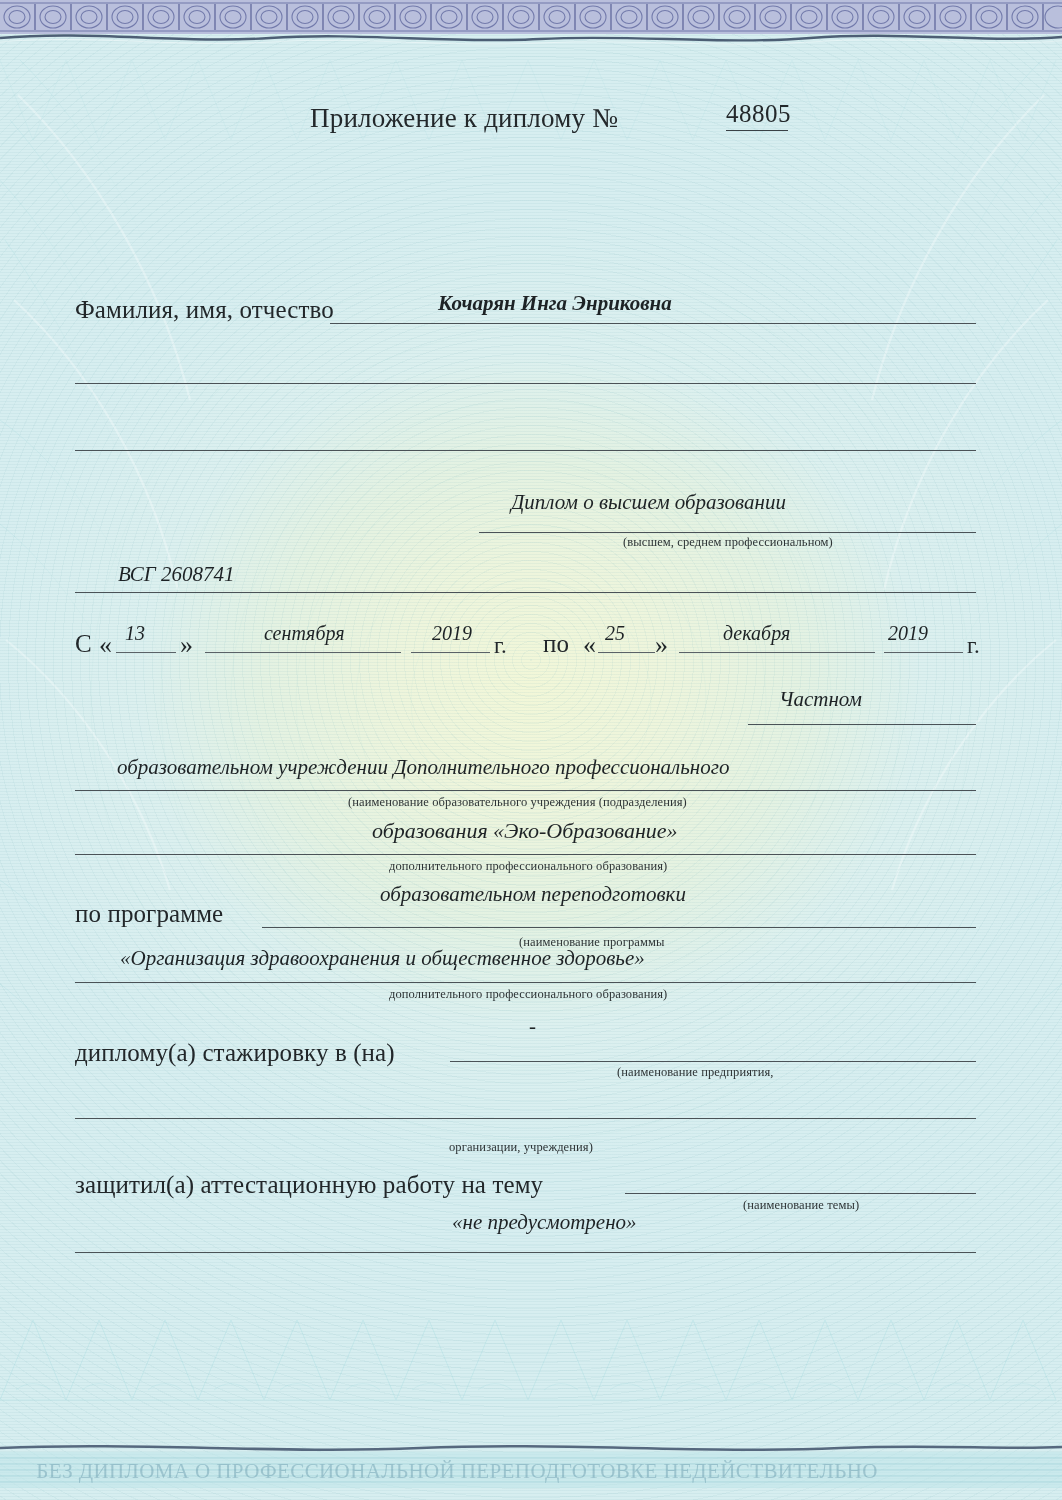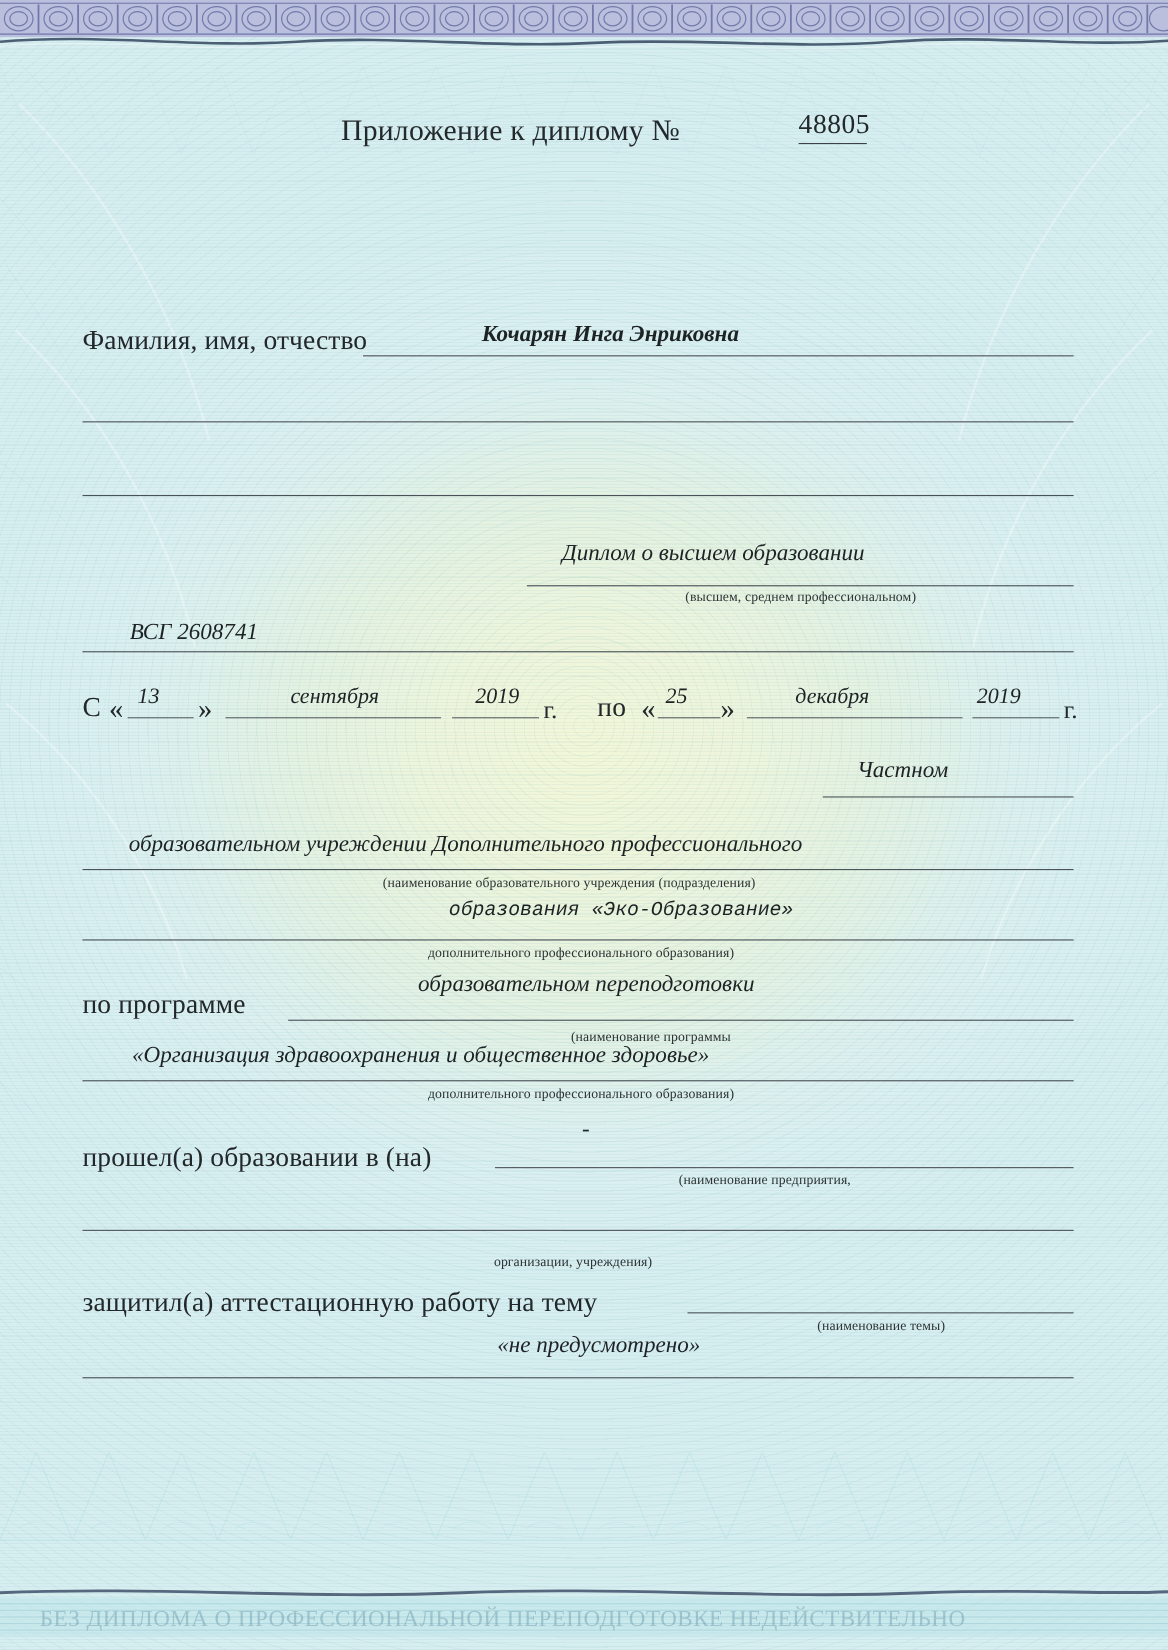--- a/index.html
+++ b/index.html
@@ -398,35 +398,35 @@
     <div class="rule-thin" style="left:884px; top:652px; width:79px;"></div>
     <div class="label" style="left:967px; top:633px; font-size:23px;">г.</div>
 
     <div class="rule" style="left:748px; top:724px; width:228px;"></div>
     <div class="hand-reg" style="left:779px; top:687px; font-size:21px;">Частном</div>
 
     <div class="hand-reg" style="left:117px; top:755px; font-size:21px;">образовательном учреждении Дополнительного профессионального</div>
     <div class="rule" style="left:75px; top:790px; width:901px;"></div>
     <div class="hint" style="left:348px; top:795px;">(наименование образовательного учреждения (подразделения)</div>
 
-    <div class="hand-reg" style="left:408px; top:818px; font-size:18px;font-family:Liberation Mono, monospace;">образования «Эко-Образование»</div>
+    <div class="hand-reg" style="left:372px; top:818px; font-size:22px;">образования «Эко-Образование»</div>
     <div class="rule" style="left:75px; top:854px; width:901px;"></div>
     <div class="hint" style="left:389px; top:859px;">дополнительного профессионального образования)</div>
 
     <div class="hand-reg" style="left:380px; top:882px; font-size:21px;">образовательном переподготовки</div>
     <div class="label" style="left:75px; top:900px;">по программе</div>
     <div class="rule" style="left:262px; top:927px; width:714px;"></div>
     <div class="hint" style="left:519px; top:935px;">(наименование программы</div>
 
     <div class="hand-reg" style="left:120px; top:946px; font-size:21px;">«Организация здравоохранения и общественное здоровье»</div>
     <div class="rule" style="left:75px; top:982px; width:901px;"></div>
     <div class="hint" style="left:389px; top:987px;">дополнительного профессионального образования)</div>
 
     <div class="hand-reg" style="left:529px; top:1014px; font-size:21px;">-</div>
-    <div class="label" style="left:75px; top:1039px;">прошел(а) образовании в (на)</div>
+    <div class="label" style="left:75px; top:1039px;">диплому(а) стажировку в (на)</div>
     <div class="rule" style="left:450px; top:1061px; width:526px;"></div>
     <div class="hint" style="left:617px; top:1065px;">(наименование предприятия,</div>
 
     <div class="rule" style="left:75px; top:1118px; width:901px;"></div>
     <div class="hint" style="left:449px; top:1140px;">организации, учреждения)</div>
 
     <div class="label" style="left:75px; top:1171px;">защитил(а) аттестационную работу на тему</div>
     <div class="rule" style="left:625px; top:1193px; width:351px;"></div>
     <div class="hint" style="left:743px; top:1198px;">(наименование темы)</div>
     <div class="hand-reg" style="left:452px; top:1210px; font-size:21px;">«не предусмотрено»</div>

